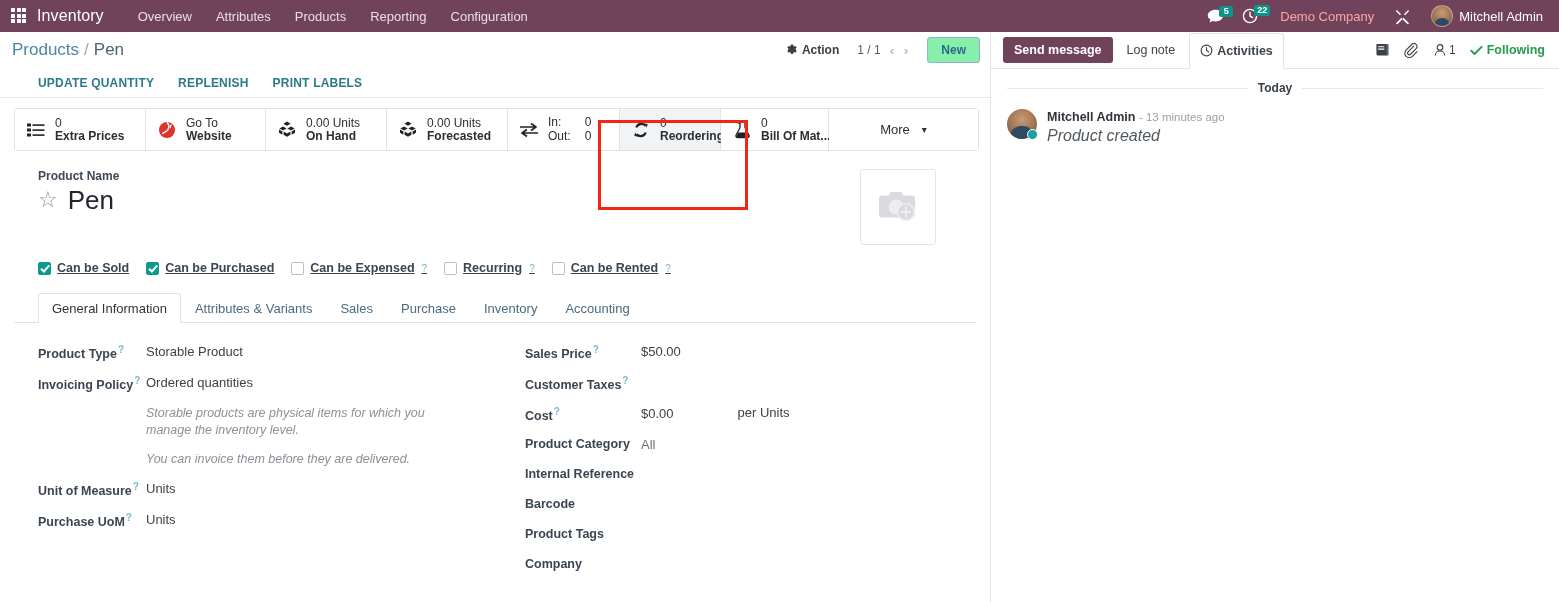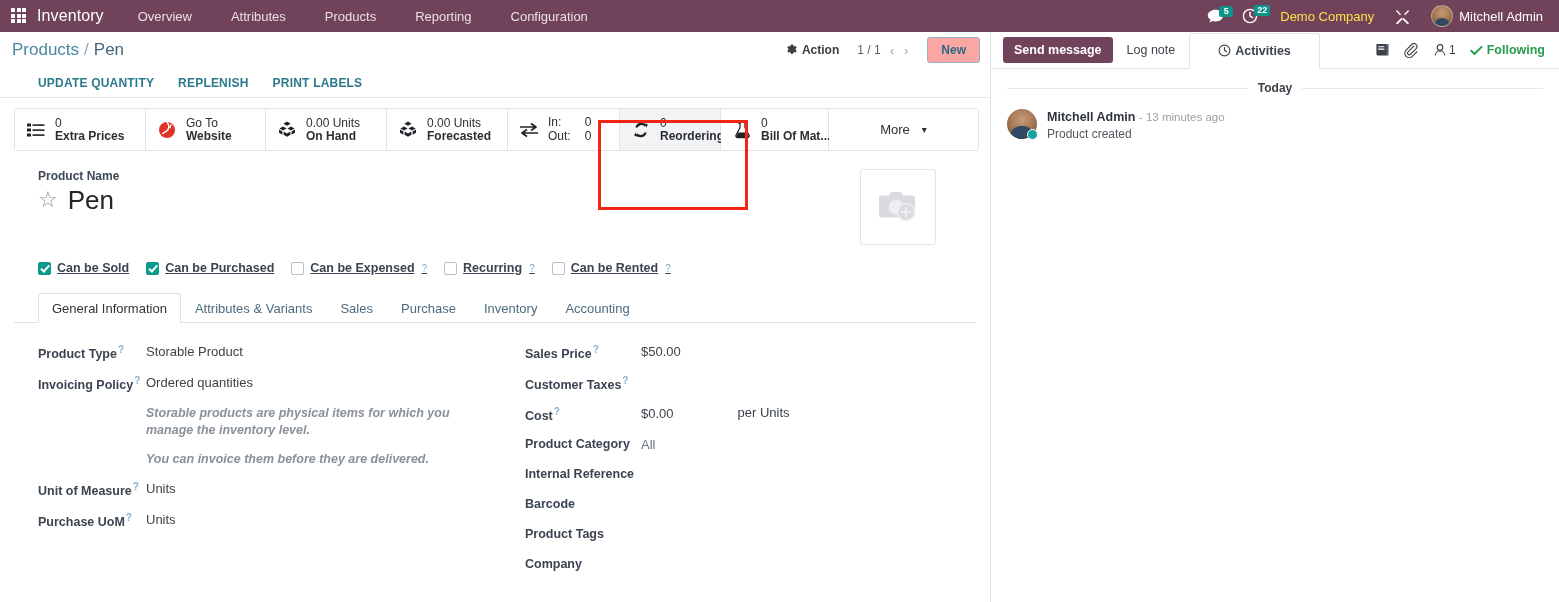--- a/index.html
+++ b/index.html
@@ -52,21 +52,21 @@
   .brand {
     font-size: 16px;
     color: #fff;
     margin-right: 22px;
     letter-spacing: .1px;
     cursor: pointer;
   }
   .nav-menu {
     display: flex;
     align-items: center;
-    gap: 15px;
+    gap: 0;
     flex: 1;
     text-align: center;
   }
   .nav-menu .nav-item {
     font-size: 13px;
     color: #e9dfe5;
     padding: 6px 12px;
     cursor: pointer;
     white-space: nowrap;
   }
@@ -92,21 +92,21 @@
     font-size: 9px;
     line-height: 11px;
     padding: 0 3px;
     border-radius: 2px;
     min-width: 8px;
     text-align: center;
     font-weight: 600;
   }
   .company-name {
     font-size: 13px;
-    color: #fde047;
+    color: #fca5a5;
     padding: 4px 10px;
     cursor: pointer;
     white-space: nowrap;
   }
   .user-menu {
     display: flex;
     align-items: center;
     gap: 6px;
     padding: 2px 4px 2px 8px;
     cursor: pointer;
@@ -203,21 +203,21 @@
   }
   .pager .arrow {
     color:#9aa3ab;
     cursor:pointer;
     font-size: 13px;
     padding: 0 1px;
   }
   .btn-new {
     border: 1px solid #8fb4c4;
     color:#2b6a86;
-    background:#fca5a5;
+    background:#86efac;
     font-size: 12px;
     font-weight: 700;
     padding: 5px 13px;
     border-radius: 3px;
     cursor: pointer;
     margin-left: 4px;
   }
   .cp-bottom {
     display:flex;
     align-items:center;
@@ -452,21 +452,21 @@
     padding-top: 1px;
   }
   .fvalue.muted { color:#6b737b; }
   .fhelp {
     font-size: 12.5px;
     color: #8a9199;
     font-style: italic;
     line-height: 17px;
     max-width: 320px;
   }
-  .helper-block { margin-bottom: 12px; font-weight: bold; }
+  .helper-block { margin-bottom: 12px; }
   .inline-extra {
     margin-left: 64px;
     font-size: 13px;
     color:#3b4249;
   }
 
   
   .notes-section {
     padding: 16px 24px 0 24px;
     margin-top: 18px;
@@ -501,21 +501,21 @@
     display:flex;
     align-items:center;
     gap:4px;
     font-weight: 400;
   }
   .chatter-tab.boxed {
     border: 1px solid #dfe3e7;
     border-radius: 3px 3px 0 0;
     border-bottom-color: transparent;
     background:#fff;
-    padding: 7px 28px;
+    padding: 7px 10px;
     font-weight: 700;
     margin-bottom: -1px;
     height: 36px;
     box-sizing: border-box;
     align-items: center;
   }
   .chatter-right {
     margin-left: auto;
     display:flex;
     align-items:center;
@@ -575,21 +575,21 @@
     right:-1px; bottom:-1px;
     width: 9px; height: 9px;
     border-radius: 50%;
     background:#17a2a0;
     border: 1.5px solid #fff;
   }
   .msg-body { padding-top: 1px; }
   .msg-head { font-size: 12.5px; }
   .msg-author { font-weight:700; color:#2f353b; }
   .msg-time { color:#9aa1a8; font-size: 11.5px; }
-  .msg-text { font-size: 12px; color:#51585f; margin-top: 3px; }
+  .msg-text { font-size: 16px; color:#51585f; margin-top: 3px; font-style: italic; }
 </style>
 </head>
 <body>
 
 <div class="app">
 
   <div class="navbar">
     <div class="apps-grid">
       <i></i>
         <i></i>

